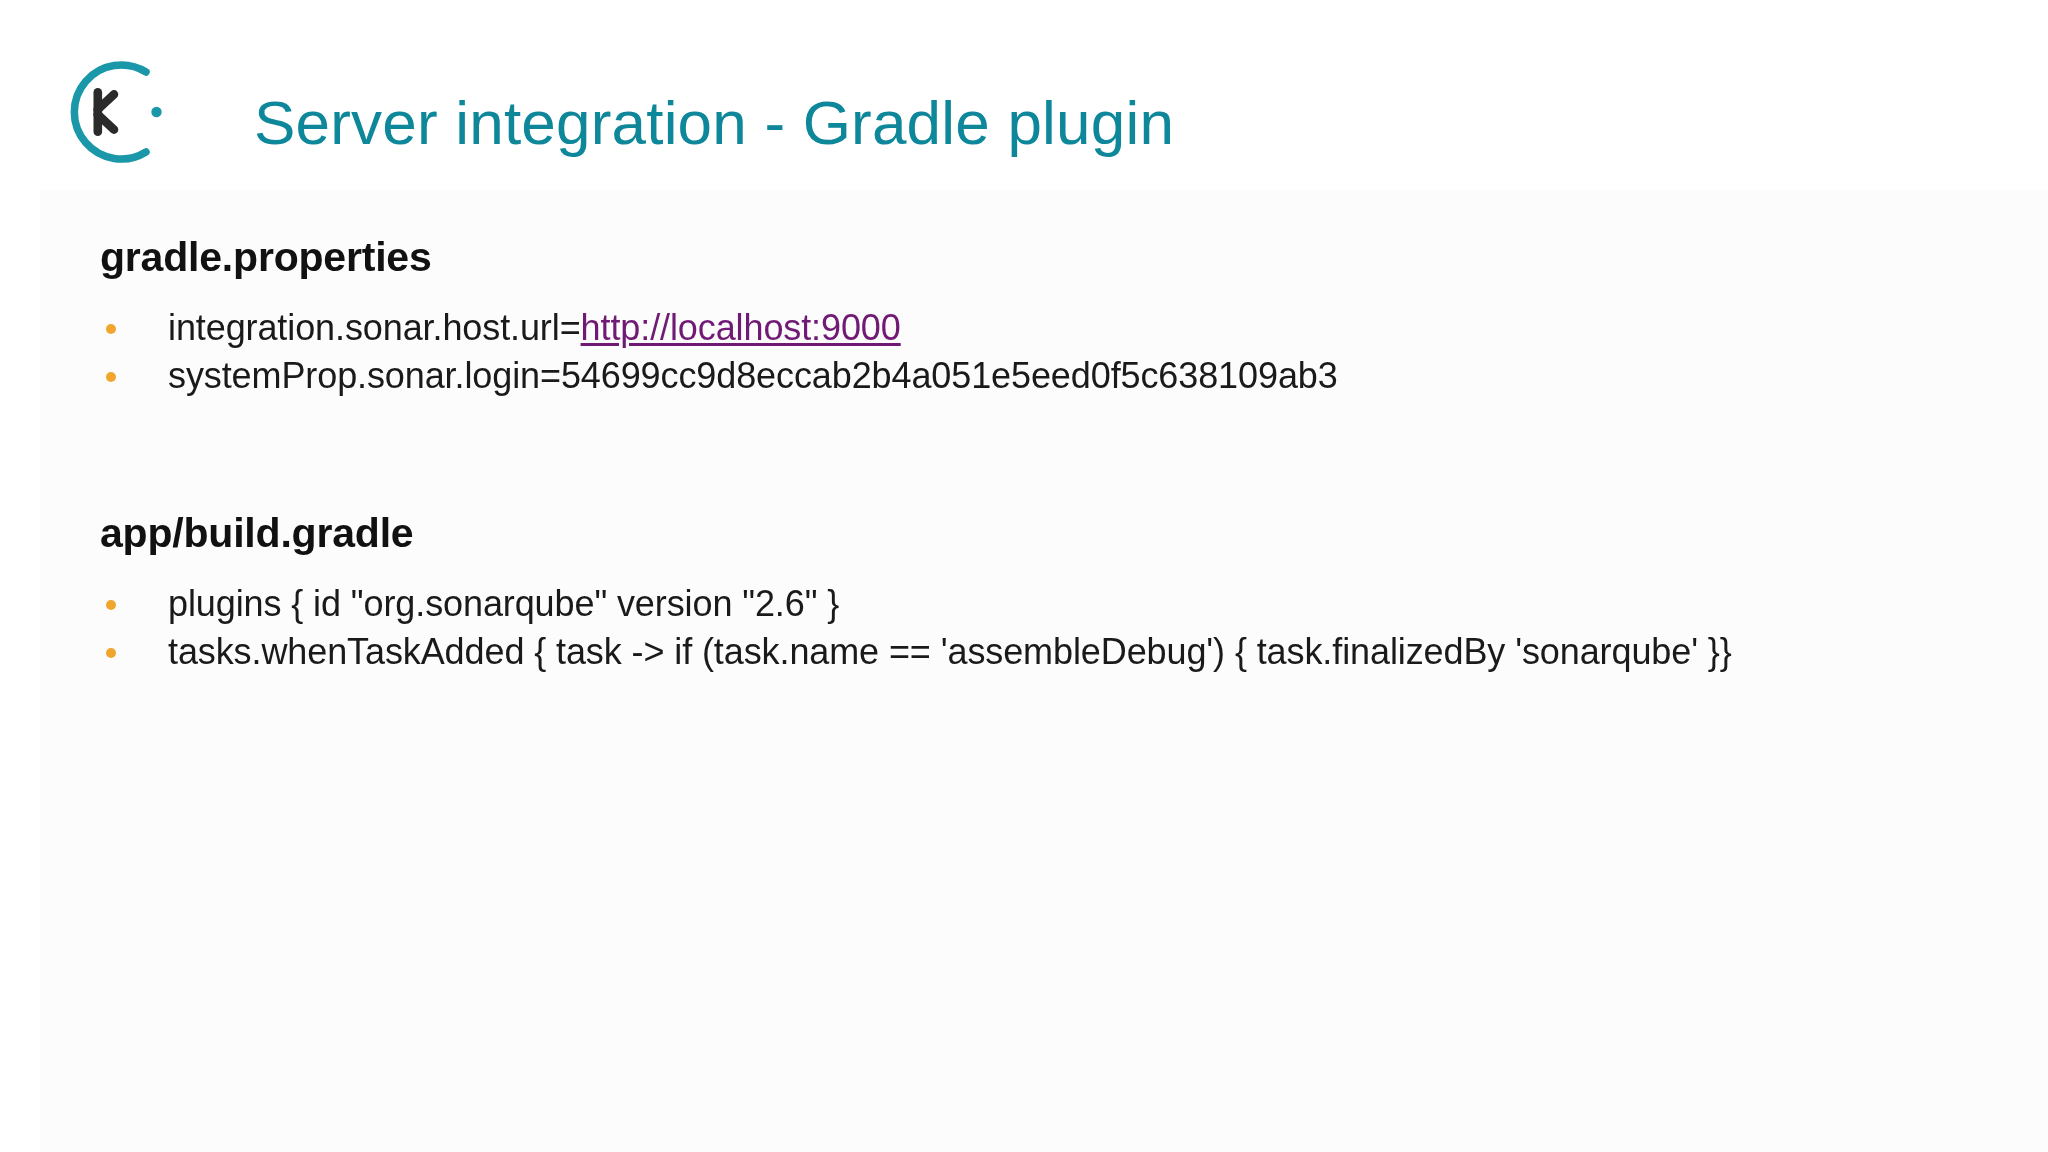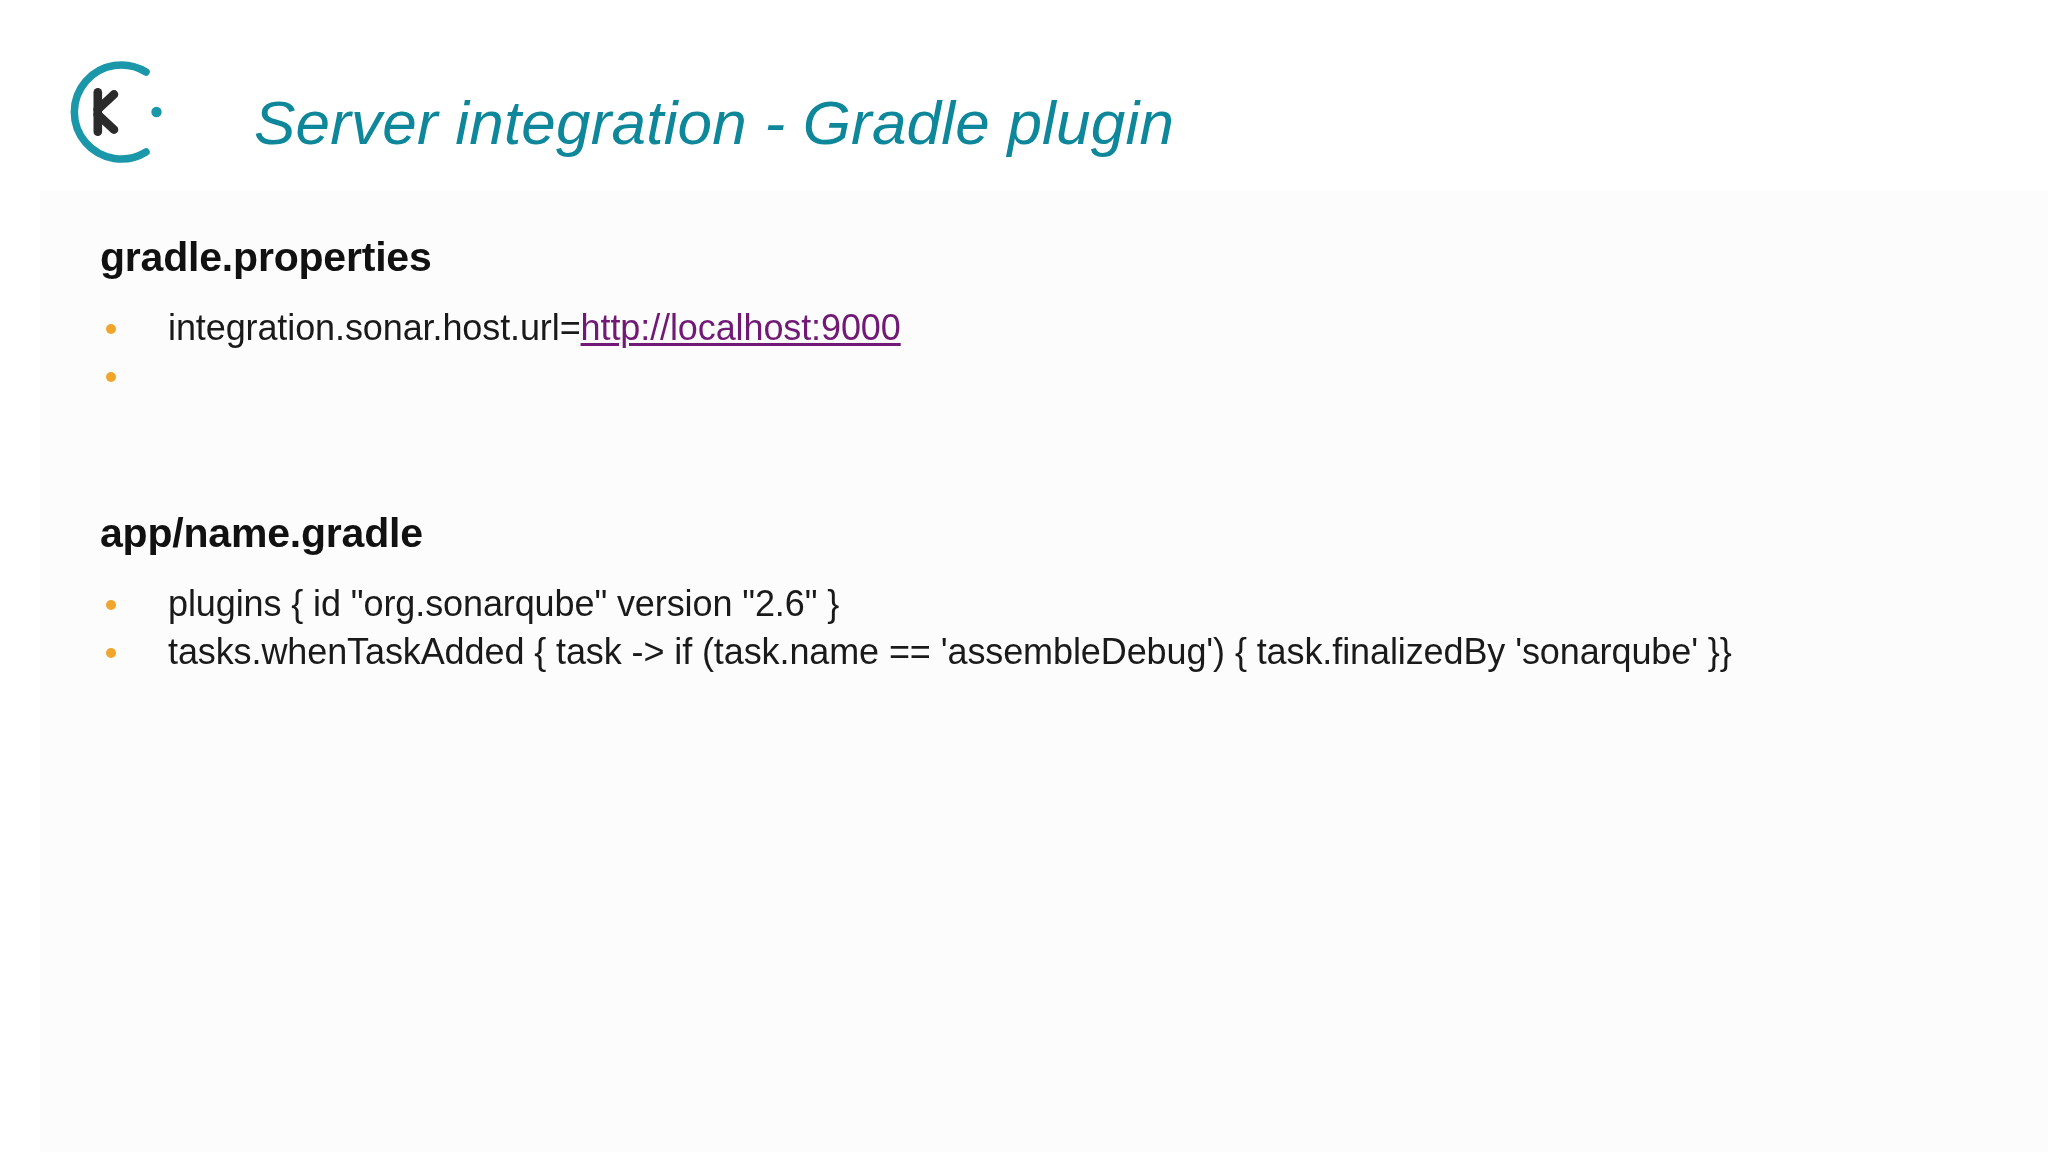--- a/index.html
+++ b/index.html
@@ -33,21 +33,20 @@
     background: #fcfcfc;
   }
 
   
   .header {
     position: absolute;
     left: 0;
     top: 0;
     width: 2048px;
     height: 190px;
-    font-style: italic;
   }
 
   .logo {
     position: absolute;
     left: 48px;
     top: 48px;
     width: 128px;
     height: 128px;
   }
 
@@ -153,26 +152,27 @@
     <div class="section section-1">
       <div class="section-heading">gradle.properties</div>
 
       <ul class="bullet-list">
         <li class="bullet-item">
           <span class="bullet-dot"></span>
           <span>integration.sonar.host.url=</span><a class="link" href="#">http://localhost:9000</a>
         </li>
         <li class="bullet-item">
           <span class="bullet-dot"></span>
+          <span>systemProp.sonar.login=54699cc9d8eccab2b4a051e5eed0f5c638109ab3</span>
         </li>
       </ul>
     </div>
 
     <div class="section section-2">
-      <div class="section-heading">app/name.gradle</div>
+      <div class="section-heading">app/build.gradle</div>
 
       <ul class="bullet-list">
         <li class="bullet-item">
           <span class="bullet-dot"></span>
           <span>plugins { id "org.sonarqube" version "2.6" }</span>
         </li>
         <li class="bullet-item">
           <span class="bullet-dot"></span>
           <span>tasks.whenTaskAdded { task -&gt; if (task.name == 'assembleDebug') { task.finalizedBy 'sonarqube' }}</span>
         </li>

